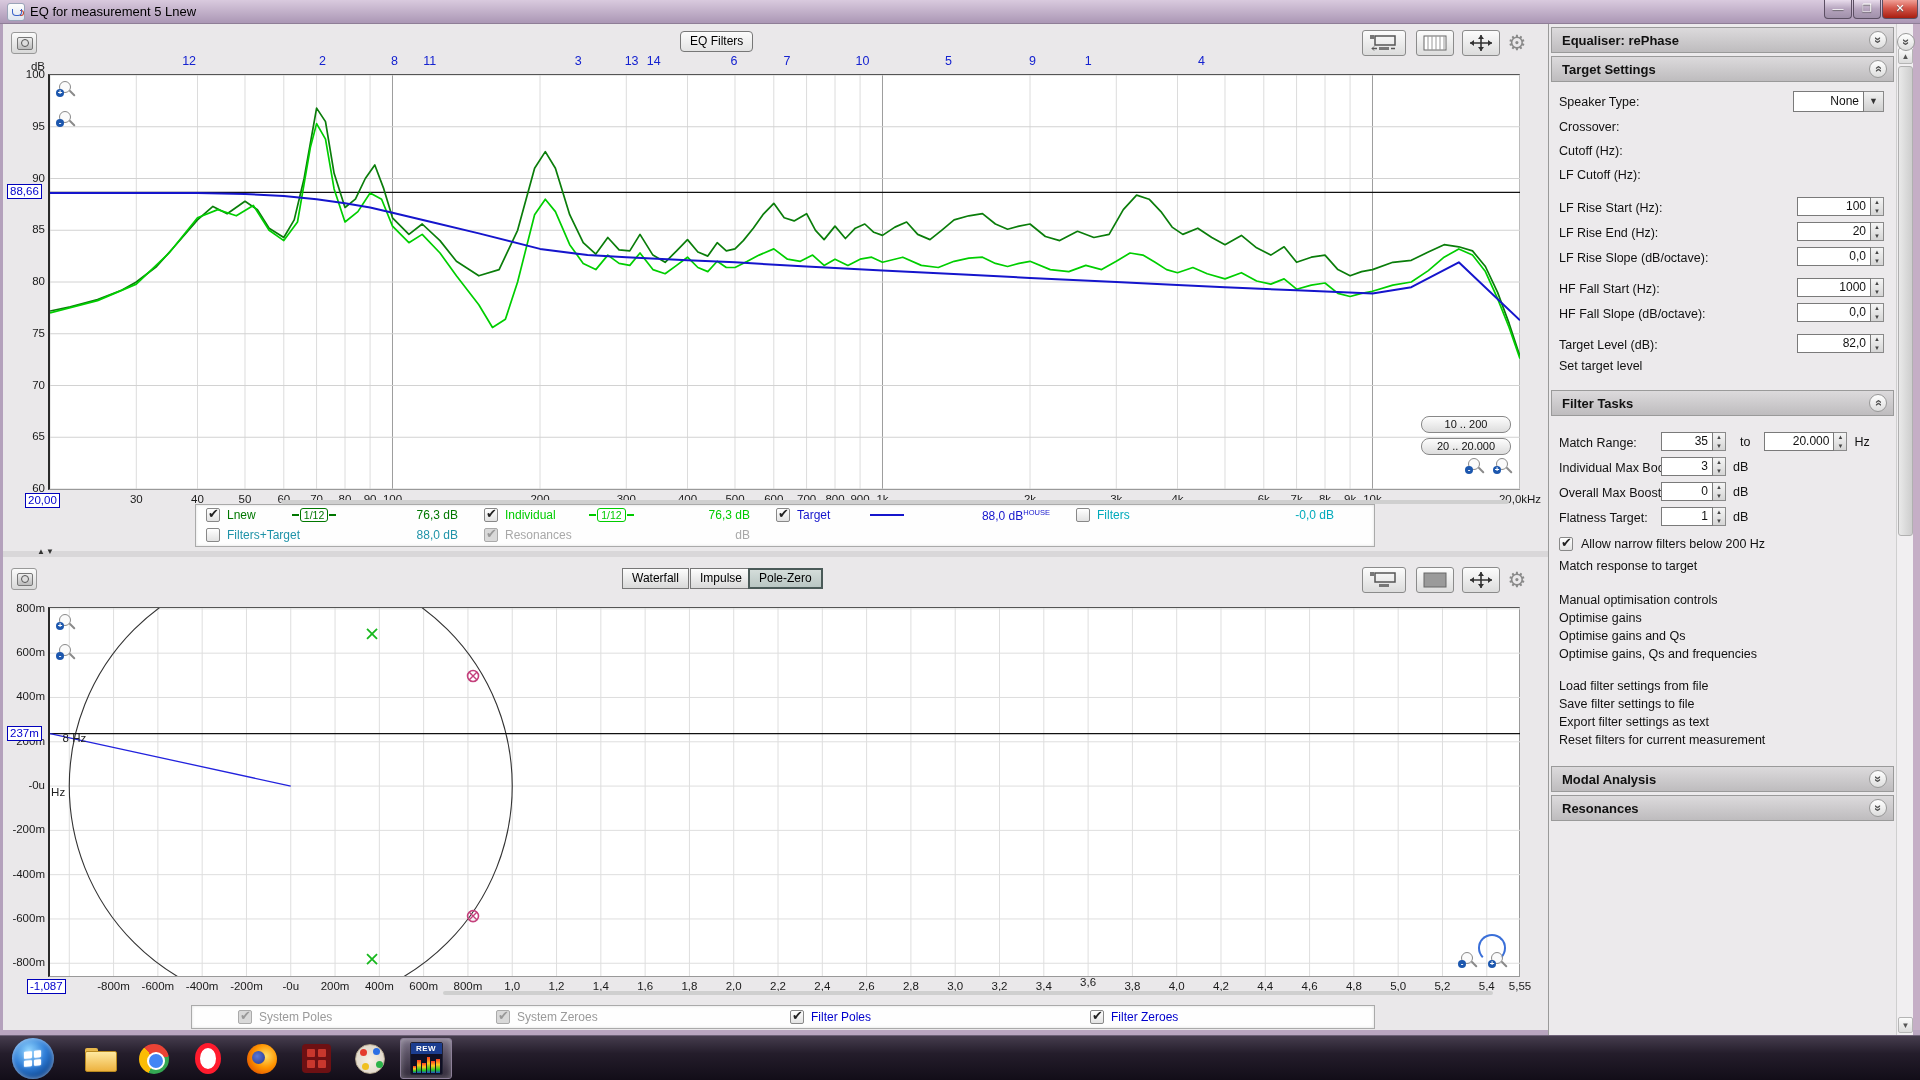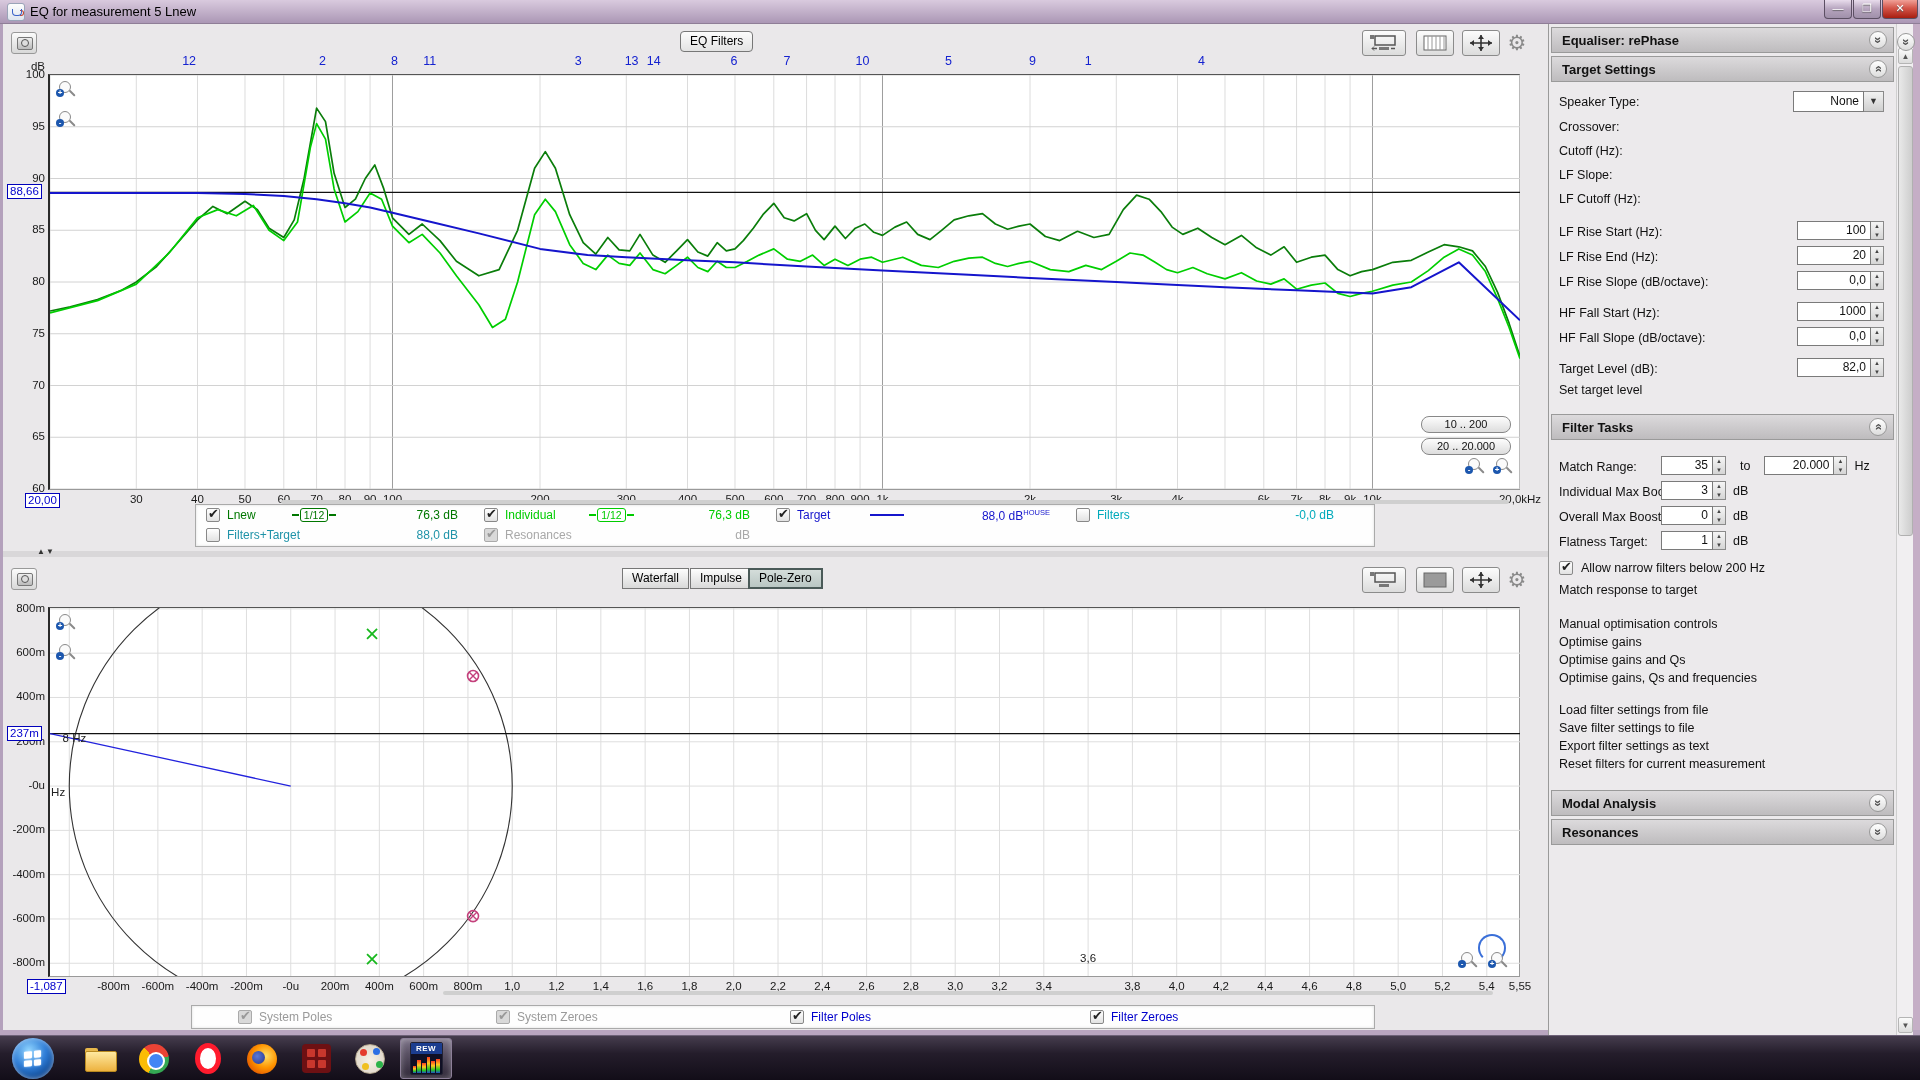--- a/index.html
+++ b/index.html
@@ -435,21 +435,21 @@
       <div class="ticklbl" style="left: 618.132px; top: 956px; width: 48px; text-align: center; position: absolute;">1,6</div>
       <div class="ticklbl" style="left: 662.429px; top: 956px; width: 48px; text-align: center; position: absolute;">1,8</div>
       <div class="ticklbl" style="left: 706.726px; top: 956px; width: 48px; text-align: center; position: absolute;">2,0</div>
       <div class="ticklbl" style="left: 751.023px; top: 956px; width: 48px; text-align: center; position: absolute;">2,2</div>
       <div class="ticklbl" style="left: 795.32px; top: 956px; width: 48px; text-align: center; position: absolute;">2,4</div>
       <div class="ticklbl" style="left: 839.617px; top: 956px; width: 48px; text-align: center; position: absolute;">2,6</div>
       <div class="ticklbl" style="left: 883.915px; top: 956px; width: 48px; text-align: center; position: absolute;">2,8</div>
       <div class="ticklbl" style="left: 928.212px; top: 956px; width: 48px; text-align: center; position: absolute;">3,0</div>
       <div class="ticklbl" style="left: 972.509px; top: 956px; width: 48px; text-align: center; position: absolute;">3,2</div>
       <div class="ticklbl" style="left: 1016.81px; top: 956px; width: 48px; text-align: center; position: absolute;">3,4</div>
-      <div class="ticklbl" style="left: 1061.1px; top: 928px; width: 48px; text-align: center; position: absolute;">3,6</div>
+      <div class="ticklbl" style="left: 1061.1px; top: 952px; width: 48px; text-align: center; position: absolute;">3,6</div>
       <div class="ticklbl" style="left: 1105.4px; top: 956px; width: 48px; text-align: center; position: absolute;">3,8</div>
       <div class="ticklbl" style="left: 1149.7px; top: 956px; width: 48px; text-align: center; position: absolute;">4,0</div>
       <div class="ticklbl" style="left: 1193.99px; top: 956px; width: 48px; text-align: center; position: absolute;">4,2</div>
       <div class="ticklbl" style="left: 1238.29px; top: 956px; width: 48px; text-align: center; position: absolute;">4,4</div>
       <div class="ticklbl" style="left: 1282.59px; top: 956px; width: 48px; text-align: center; position: absolute;">4,6</div>
       <div class="ticklbl" style="left: 1326.89px; top: 956px; width: 48px; text-align: center; position: absolute;">4,8</div>
       <div class="ticklbl" style="left: 1371.18px; top: 956px; width: 48px; text-align: center; position: absolute;">5,0</div>
       <div class="ticklbl" style="left: 1415.48px; top: 956px; width: 48px; text-align: center; position: absolute;">5,2</div>
       <div class="ticklbl" style="left: 1459.78px; top: 956px; width: 48px; text-align: center; position: absolute;">5,4</div>
       <div class="ticklbl" style="left: 1493px; top: 956px; width: 48px; text-align: center; position: absolute;">5,55</div>
@@ -501,23 +501,20 @@
           <div class="cbtn">▼</div>
         </div>
       </div>
       <div class="sb-row" style="height: 24px;">
         <span>Crossover:</span>
       </div>
       <div class="sb-row" style="height: 24px;">
         <span>Cutoff (Hz):</span>
       </div>
       <div class="sb-row" style="height: 24px;">
-        <span>LF Slope:</span>
-      </div>
-      <div class="sb-row" style="height: 24px;">
         <span>LF Cutoff (Hz):</span>
       </div>
       <div style="height: 8px;"></div>
       <div class="sb-row" style="height: 25px;">
         <span>LF Rise Start (Hz):</span>
         <div style="position: absolute; right: 12px; top: 2px; display: flex;">
           <div class="numbox" style="width: 74px;">100</div>
           <div class="spinner">
             <b>▲</b>
             <b>▼</b>

